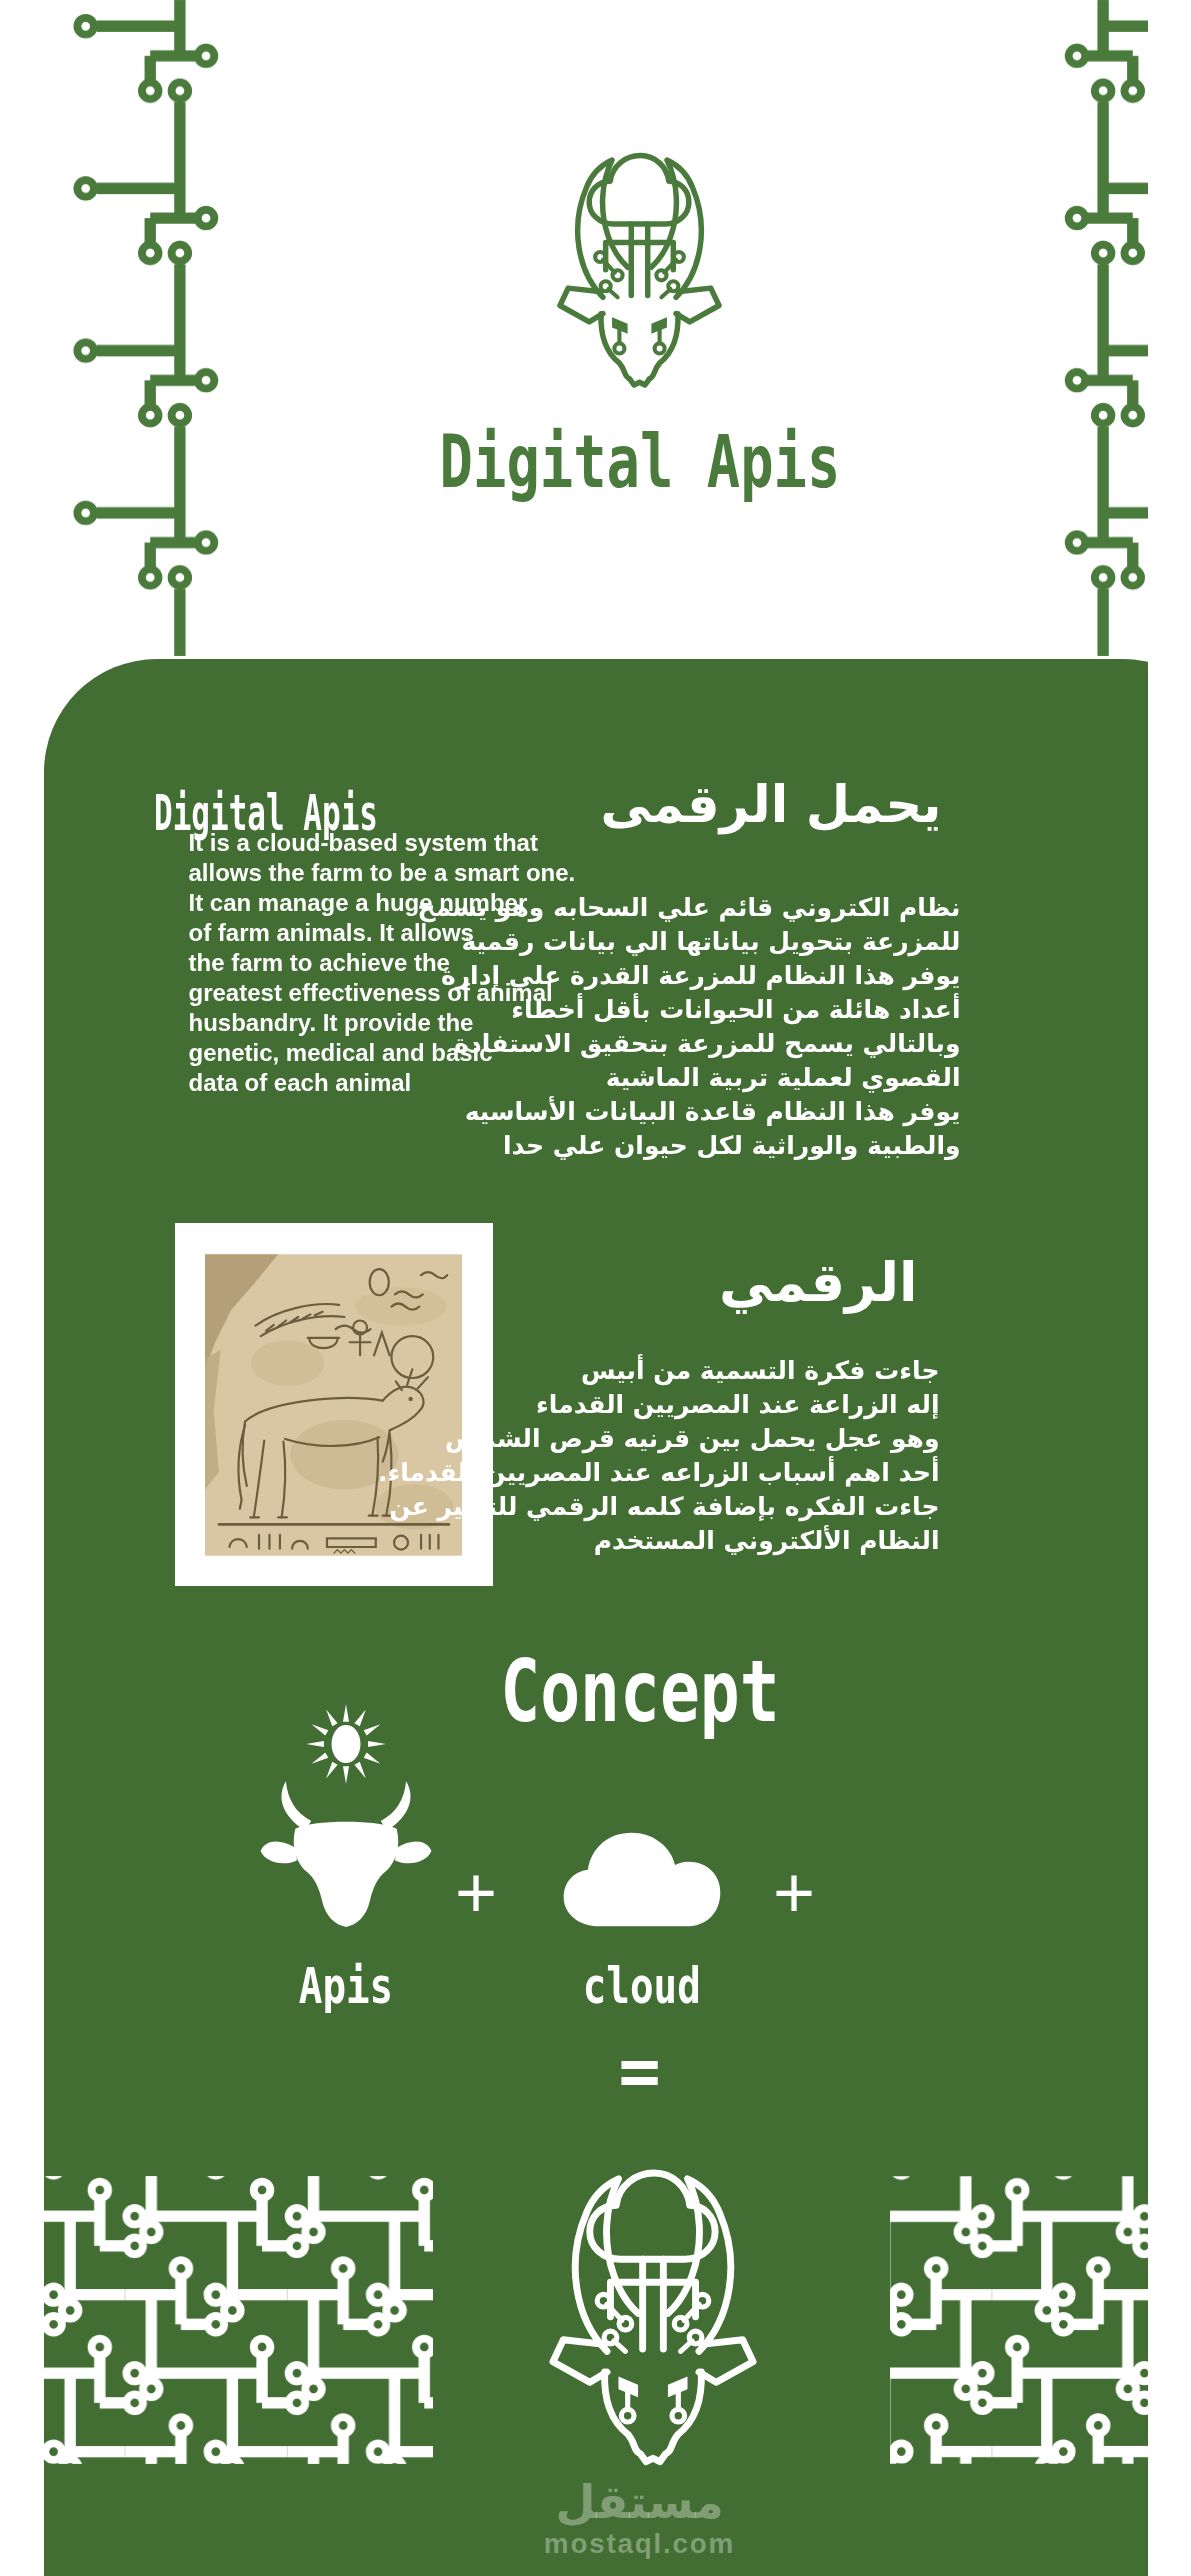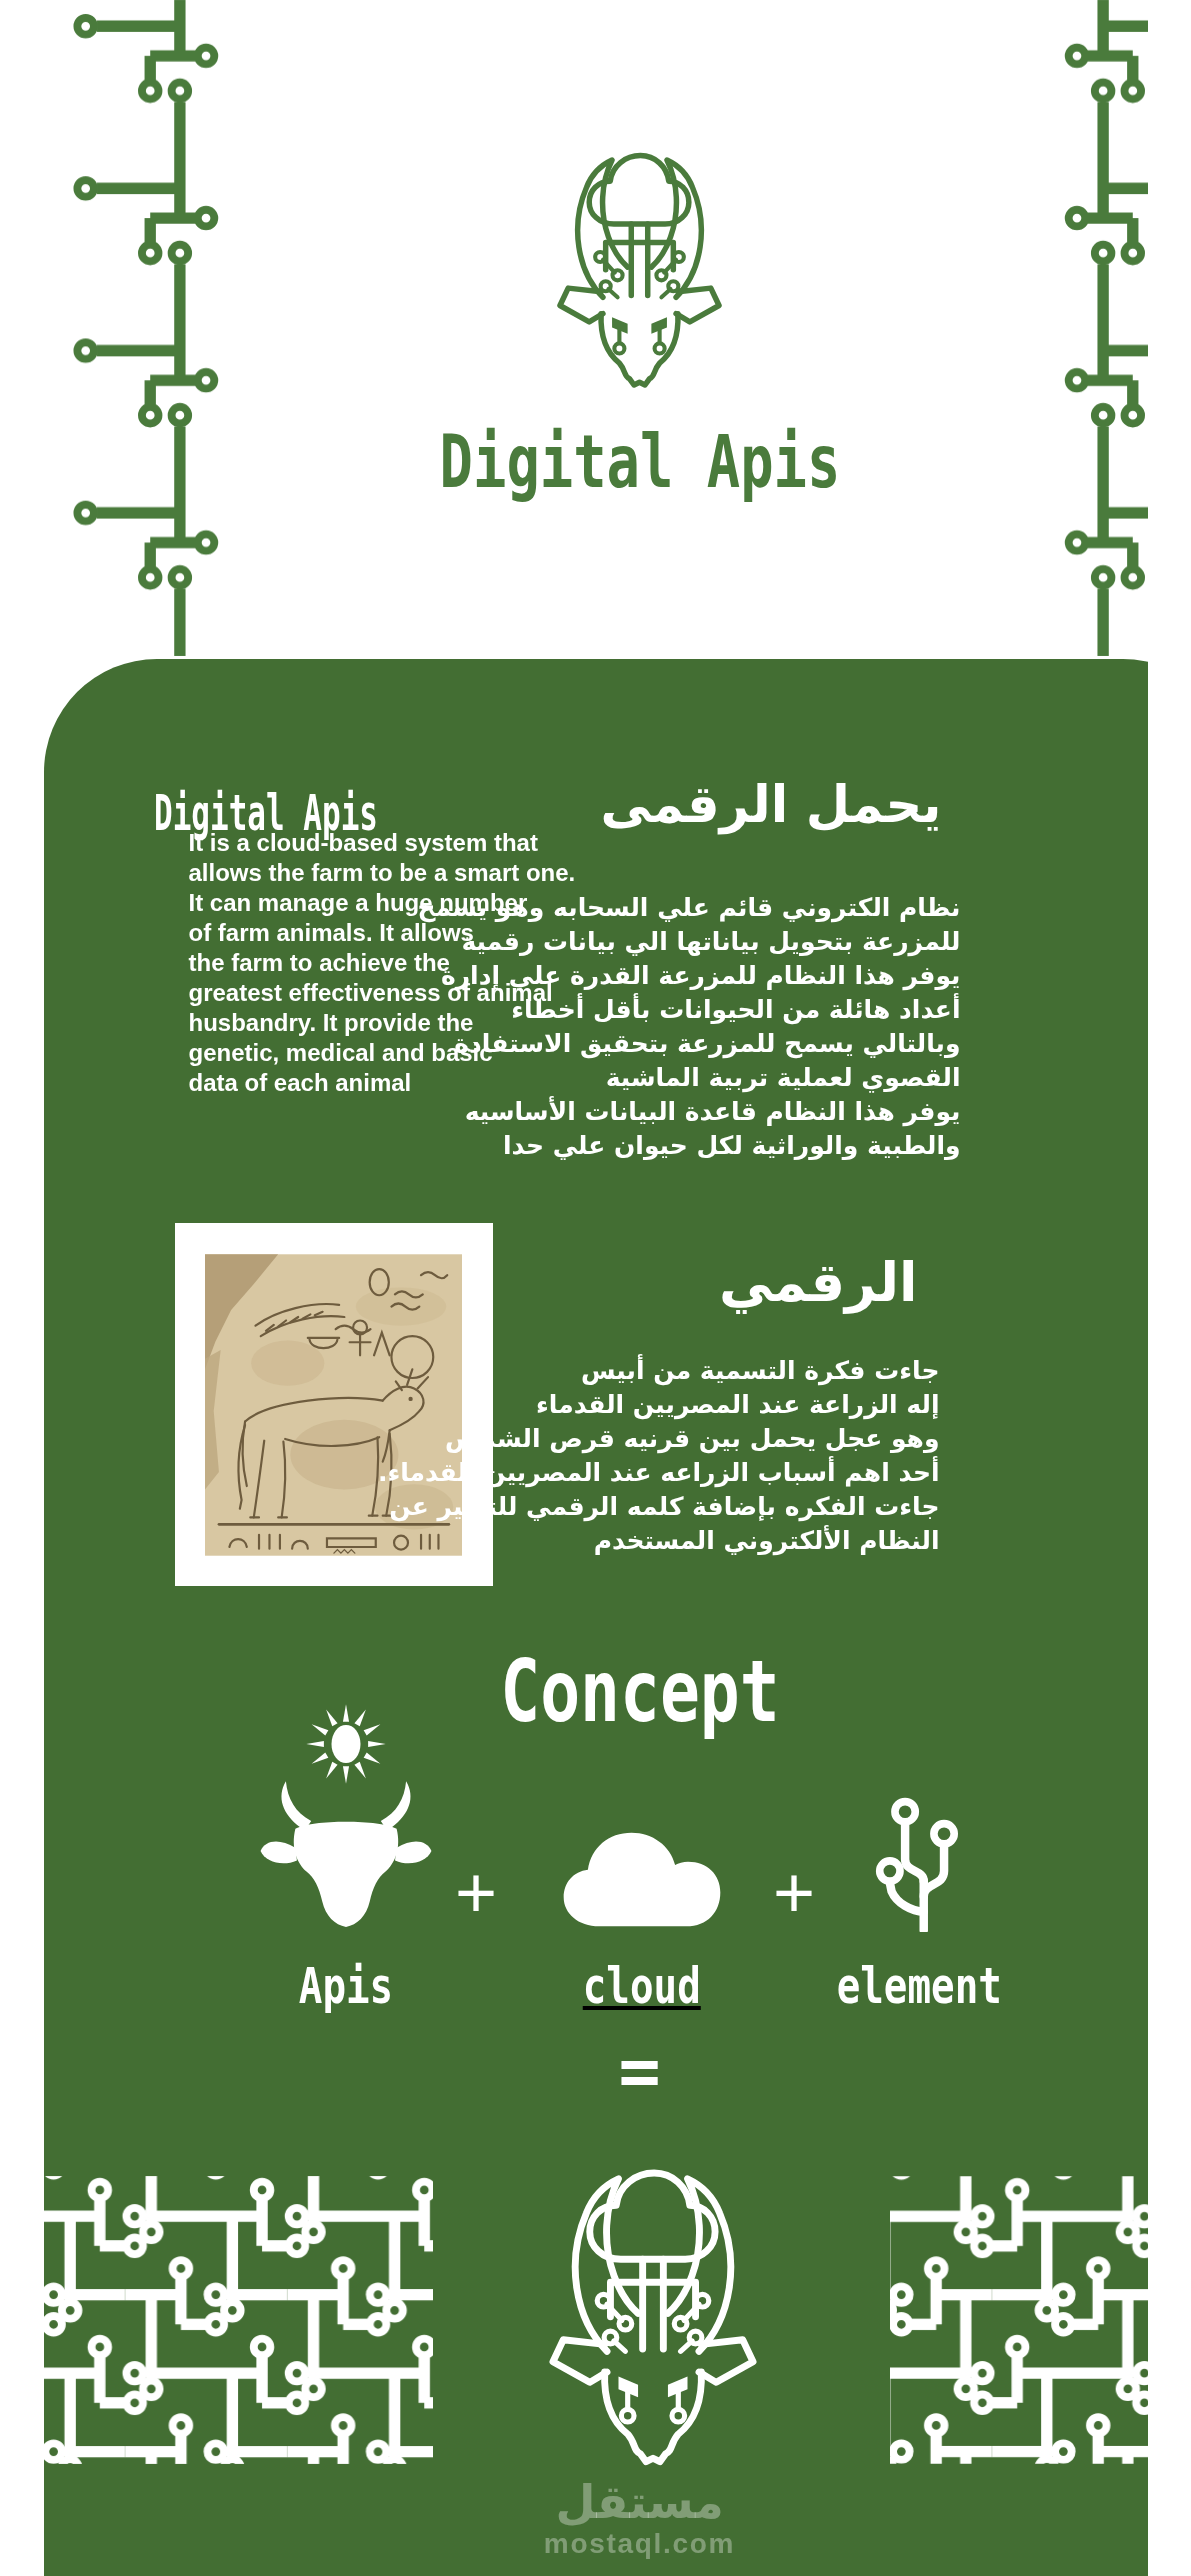--- a/index.html
+++ b/index.html
@@ -34,21 +34,21 @@
 
   .relief-frame{position:absolute;left:131px;top:1223px;width:318px;height:363px;background:#ffffff;}
   .relief-frame svg{position:absolute;left:30.5px;top:30.5px;}
 
   
   .concept-title{position:absolute;left:0;top:1643px;width:1192px;text-align:center;color:#fff;
       font-family:"DejaVu Sans Mono",monospace;font-size:85px;line-height:98px;font-weight:700;
       transform:scaleX(0.78);transform-origin:center;white-space:nowrap;}
   .concept-col{position:absolute;top:1701px;width:227px;display:flex;flex-direction:column;align-items:center;}
   .col-apis{left:189px;}
-  .col-cloud{left:485px;text-decoration:underline;}
+  .col-cloud{left:485px;}
   .col-element{left:762px;}
   .icon-box{height:231px;display:flex;flex-direction:column;align-items:center;justify-content:flex-end;}
   .concept-label{margin-top:26px;color:#fff;font-family:"DejaVu Sans Mono",monospace;font-size:49px;
       font-weight:700;transform:scaleX(0.8);transform-origin:center;white-space:nowrap;}
   .plus{position:absolute;width:79px;text-align:center;top:1853px;color:#fff;font-size:72px;
       line-height:79px;font-weight:400;}
   .plus1{left:393px;}
   .plus2{left:711px;}
   .equals{position:absolute;left:0;top:2031px;width:1192px;text-align:center;color:#fff;
       font-family:"DejaVu Sans Mono",monospace;font-size:70px;line-height:80px;font-weight:700;}
@@ -280,36 +280,20 @@
     <div class="icon-box">
       <svg width="170" height="109" viewBox="0 0 210 135">
         <path fill="#ffffff" d="M52,128 C26,128 8,112 8,92 C8,74 20,60 38,58 C42,30 64,12 92,12 C118,12 140,28 146,52 C150,50 156,48 162,48 C186,48 202,64 202,86 C202,110 186,128 160,128 Z"></path>
       </svg>
     </div>
     <div class="concept-label">cloud</div>
   </div>
 
   <div class="plus plus2">+</div>
 
-  <div class="concept-col col-element">
-    <div class="icon-box">
-      <svg width="127" height="144" viewBox="0 0 150 170">
-        <g fill="none" stroke="#ffffff" stroke-width="10" stroke-linecap="round">
-          <path d="M80,168 V110"></path>
-          <path d="M80,110 C80,96 58,100 58,84 V42"></path>
-          <path d="M80,128 C80,112 104,116 104,98 V68"></path>
-          <path d="M80,146 C66,146 48,136 42,122 L40,112"></path>
-          <circle cx="58" cy="28" r="12" stroke-width="9"></circle>
-          <circle cx="104" cy="54" r="12" stroke-width="9"></circle>
-          <circle cx="40" cy="98" r="12" stroke-width="9"></circle>
-        </g>
-      </svg>
-    </div>
-    <div class="concept-label">element</div>
-  </div>
 
   <div class="equals">=</div>
 
   <svg class="bottom-pattern bp-left" width="389" height="288" viewBox="0 0 446 330">
       <rect width="446" height="330" fill="url(#pgrid)"></rect>
     </svg>
   <svg class="bottom-pattern bp-right" width="345" height="288" viewBox="0 0 396 330">
       <g transform="translate(396,0) scale(-1,1)">
         <rect width="396" height="330" fill="url(#pgrid)"></rect>
       </g>

